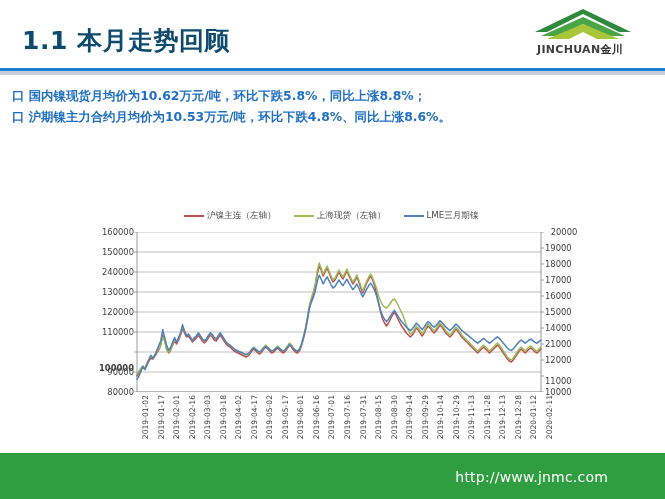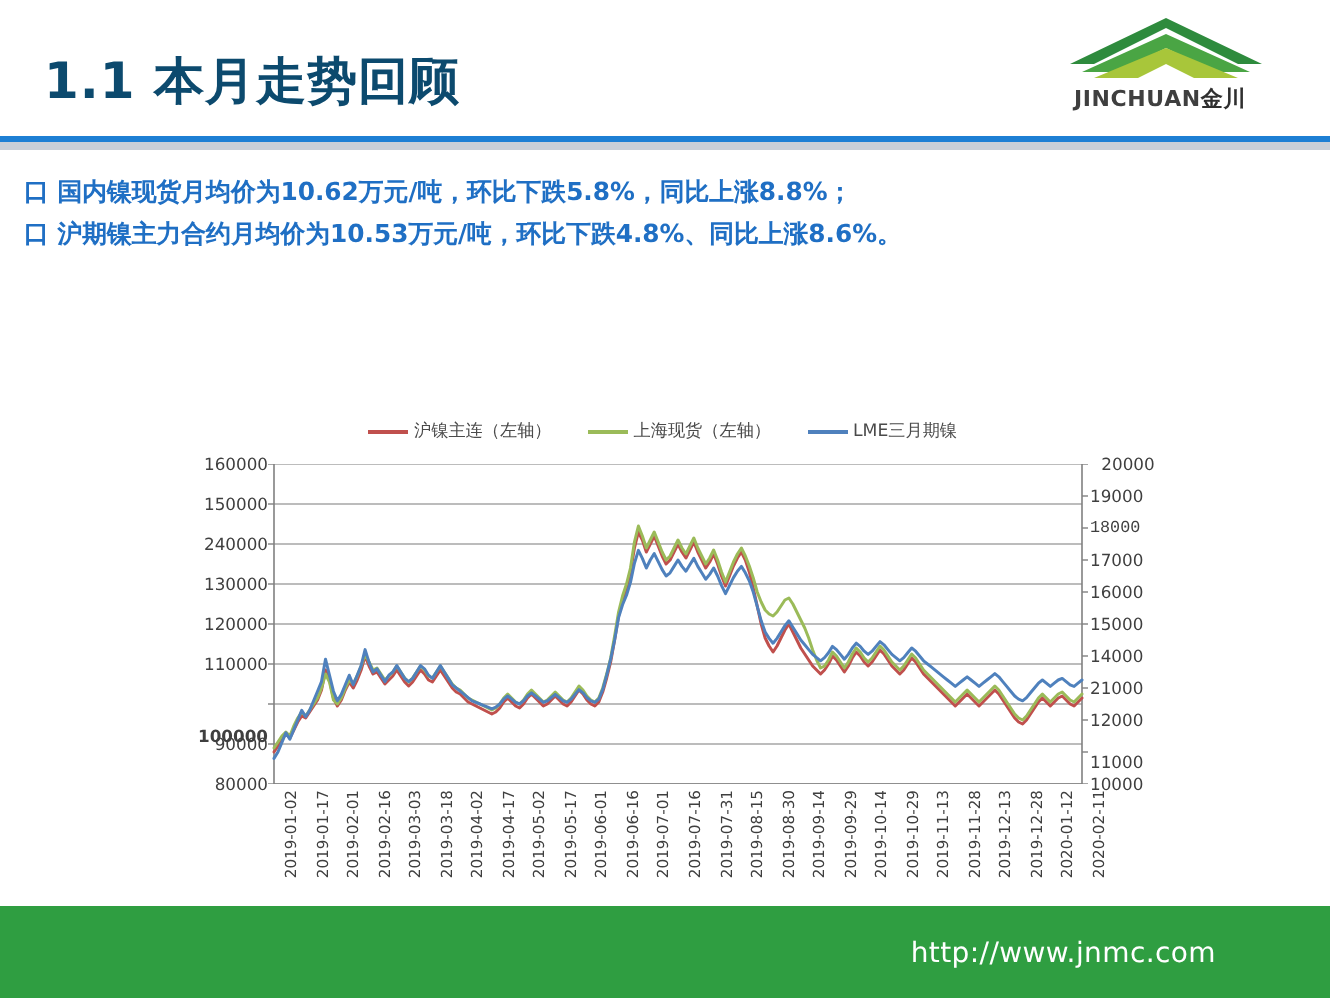--- a/index.html
+++ b/index.html
@@ -152,21 +152,21 @@
     </div>
   <div class="ylabels right">
       <div class="ytick" style="top: 156px;">10000</div>
       <div class="ytick" style="top: 145px;">11000</div>
       <div class="ytick" style="top: 124px;">12000</div>
       <div class="ytick" style="top: 108px;">21000</div>
       <div class="ytick" style="top: 92px;">14000</div>
       <div class="ytick" style="top: 76px;">15000</div>
       <div class="ytick" style="top: 60px;">16000</div>
       <div class="ytick" style="top: 44px;">17000</div>
-      <div class="ytick" style="top: 28px; font-family: Liberation Mono, monospace;">18000</div>
+      <div class="ytick" style="top: 28px;">18000</div>
       <div class="ytick" style="top: 12px;">19000</div>
       <div class="ytick" style="top: -4px; text-align: center;">20000</div>
     </div>
 
   <div class="plot-wrap">
     <svg class="plot-svg" id="plot" width="490" height="160" xmlns="http://www.w3.org/2000/svg">
         <line x1="41" y1="160" x2="445" y2="160" stroke="#a6a6a6" stroke-width="0.7"></line>
         <line x1="38" y1="160" x2="41" y2="160" stroke="#808080" stroke-width="0.7"></line>
         <line x1="41" y1="140" x2="445" y2="140" stroke="#a6a6a6" stroke-width="0.7"></line>
         <line x1="38" y1="140" x2="41" y2="140" stroke="#808080" stroke-width="0.7"></line>

